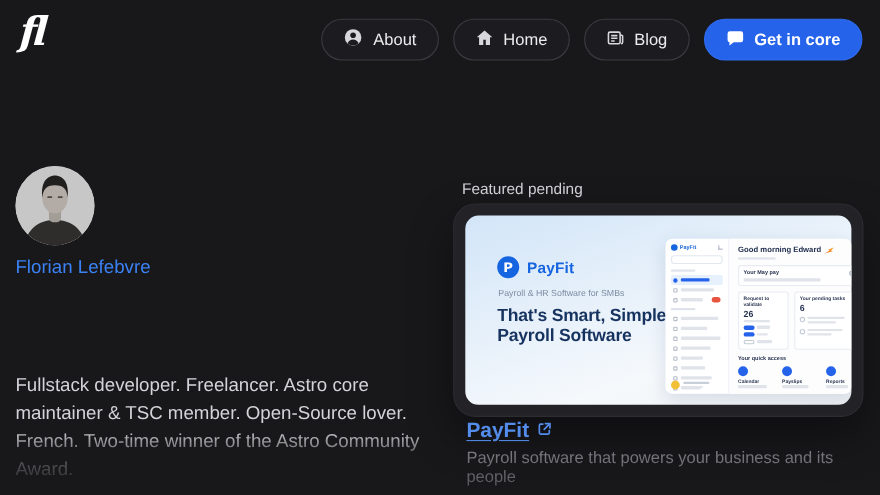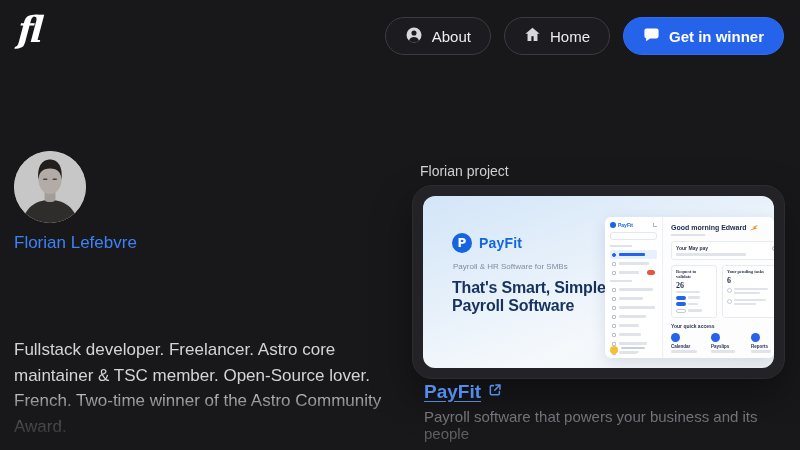--- a/index.html
+++ b/index.html
@@ -80,21 +80,21 @@
   .dash-main { flex:1; padding:7px 8px 5px; position:relative; background:#fdfdfe; }
   .greeting-row { display:flex; align-items:center; gap:3px; }
   .greeting { font-size:7px; font-weight:700; color:#22314f; }
   .rocket { width:9px; height:6px; background:linear-gradient(45deg,#ef6b3a,#f59e0b);
     clip-path:polygon(0 100%, 55% 55%, 35% 45%, 100% 0, 65% 55%, 85% 65%); }
   .greet-sub { width:34px; height:2px; background:#dfe3e9; margin:3px 0 5px; }
   .pay-strip { border:1px solid #e8ecf2; border-radius:3px; background:#fff;
     padding:3px 4px; margin-bottom:5px; position:relative; }
   .pay-title { font-size:5px; font-weight:700; color:#2a3551; margin-bottom:2px; }
   .pay-gear { position:absolute; right:3px; top:4px; width:5px; height:5px; border:1px solid #aab3c2; border-radius:50%; }
-  .cards-row { display:flex; gap:5px; margin-bottom:5px;font-family:Liberation Serif, serif; }
+  .cards-row { display:flex; gap:5px; margin-bottom:5px; }
   .mini-card { border:1px solid #e8ecf2; border-radius:3px; background:#fff; padding:3px 4px; }
   .mini-card.c1 { width:46px; height:53px; }
   .mini-card.c2 { flex:1; height:53px; }
   .mc-title { font-size:4.5px; font-weight:700; color:#2a3551; }
   .mc-num { font-size:8px; font-weight:700; color:#1f2c4c; margin:2px 0 1px; }
   .chip-row { display:flex; align-items:center; gap:2px; margin-top:2.5px; }
   .chip { width:10px; height:4px; border-radius:2px; background:#2563eb; }
   .chip.plus { background:#fff; border:1px solid #c3cad6; }
   .task-row { display:flex; gap:2px; margin-top:3px; }
   .task-circle { width:5px; height:5px; border:1px solid #c3cad6; border-radius:50%; flex:0 0 auto; }
@@ -135,48 +135,58 @@
       <span>About</span>
     </div>
     <div class="pill">
       <span>
         <svg width="17" height="17" viewBox="0 0 24 24">
             <path fill="#d8d8dc" d="M12 2.5 22 11h-3v10h-5.4v-6.6H10.4V21H5V11H2z"></path>
           </svg>
       </span>
       <span>Home</span>
     </div>
+    <div class="pill">
+      <span>
+        <svg width="17" height="17" viewBox="0 0 24 24" fill="none" stroke="#d8d8dc" stroke-width="2">
+          <rect x="3" y="4.5" width="15" height="15" rx="2"></rect>
+          <path d="M18 8.5h2.2a1 1 0 0 1 1 1v8a2 2 0 0 1-2 2"></path>
+          <path d="M6.5 9h8M6.5 12.5h8M6.5 16h4.5"></path>
+        </svg>
+      </span>
+      <span>Blog</span>
+    </div>
     <div class="pill primary">
       <span>
         <svg width="17" height="17" viewBox="0 0 24 24">
             <path fill="#ffffff" d="M5 3.5h14a3 3 0 0 1 3 3v8a3 3 0 0 1-3 3H10l-5.6 4.2V17.5H5a3 3 0 0 1-3-3v-8a3 3 0 0 1 3-3z"></path>
           </svg>
       </span>
-      <span>Get in winner</span>
+      <span>Get in core</span>
     </div>
   </nav>
 
   <div class="avatar">
     <svg width="72" height="72" viewBox="0 0 72 72">
       <circle cx="36" cy="36" r="36" fill="#c7c7c7"></circle>
       <path d="M7 72 C13 53 25 49 36 49 C47 49 59 53 65 72 Z" fill="#2f2d2b"></path>
       <rect x="30.5" y="38" width="11" height="13" rx="4" fill="#a39d97"></rect>
       <ellipse cx="36" cy="29" rx="11.5" ry="14" fill="#b3aca6"></ellipse>
       <path d="M24.5 29 C22.5 12 31 8.5 36 8.5 C41 8.5 49.5 12 47.5 29 C47 21.5 44 17.5 36 17.5 C28 17.5 25 21.5 24.5 29 Z" fill="#211f1e"></path>
       <rect x="29" y="27.5" width="4.5" height="1.6" rx="0.8" fill="#4a4642"></rect>
       <rect x="38.5" y="27.5" width="4.5" height="1.6" rx="0.8" fill="#4a4642"></rect>
     </svg>
   </div>
 
   <div class="person-name">Florian Lefebvre</div>
 
 
   <p class="bio">Fullstack developer. Freelancer. Astro core maintainer &amp; TSC member. Open-Source lover. French. Two-time winner of the Astro Community Award.</p>
 
-  <div class="featured-label">Florian project</div>
+  <div class="featured-label">Featured pending</div>
 
   <div class="frame">
     <div class="hero-shot">
 
       <div class="pf-brand">
         <div class="pf-circle">P</div>
         <div class="pf-brand-text">PayFit</div>
       </div>
       <div class="pf-tagline">Payroll &amp; HR Software for SMBs</div>
       <div class="pf-headline">

